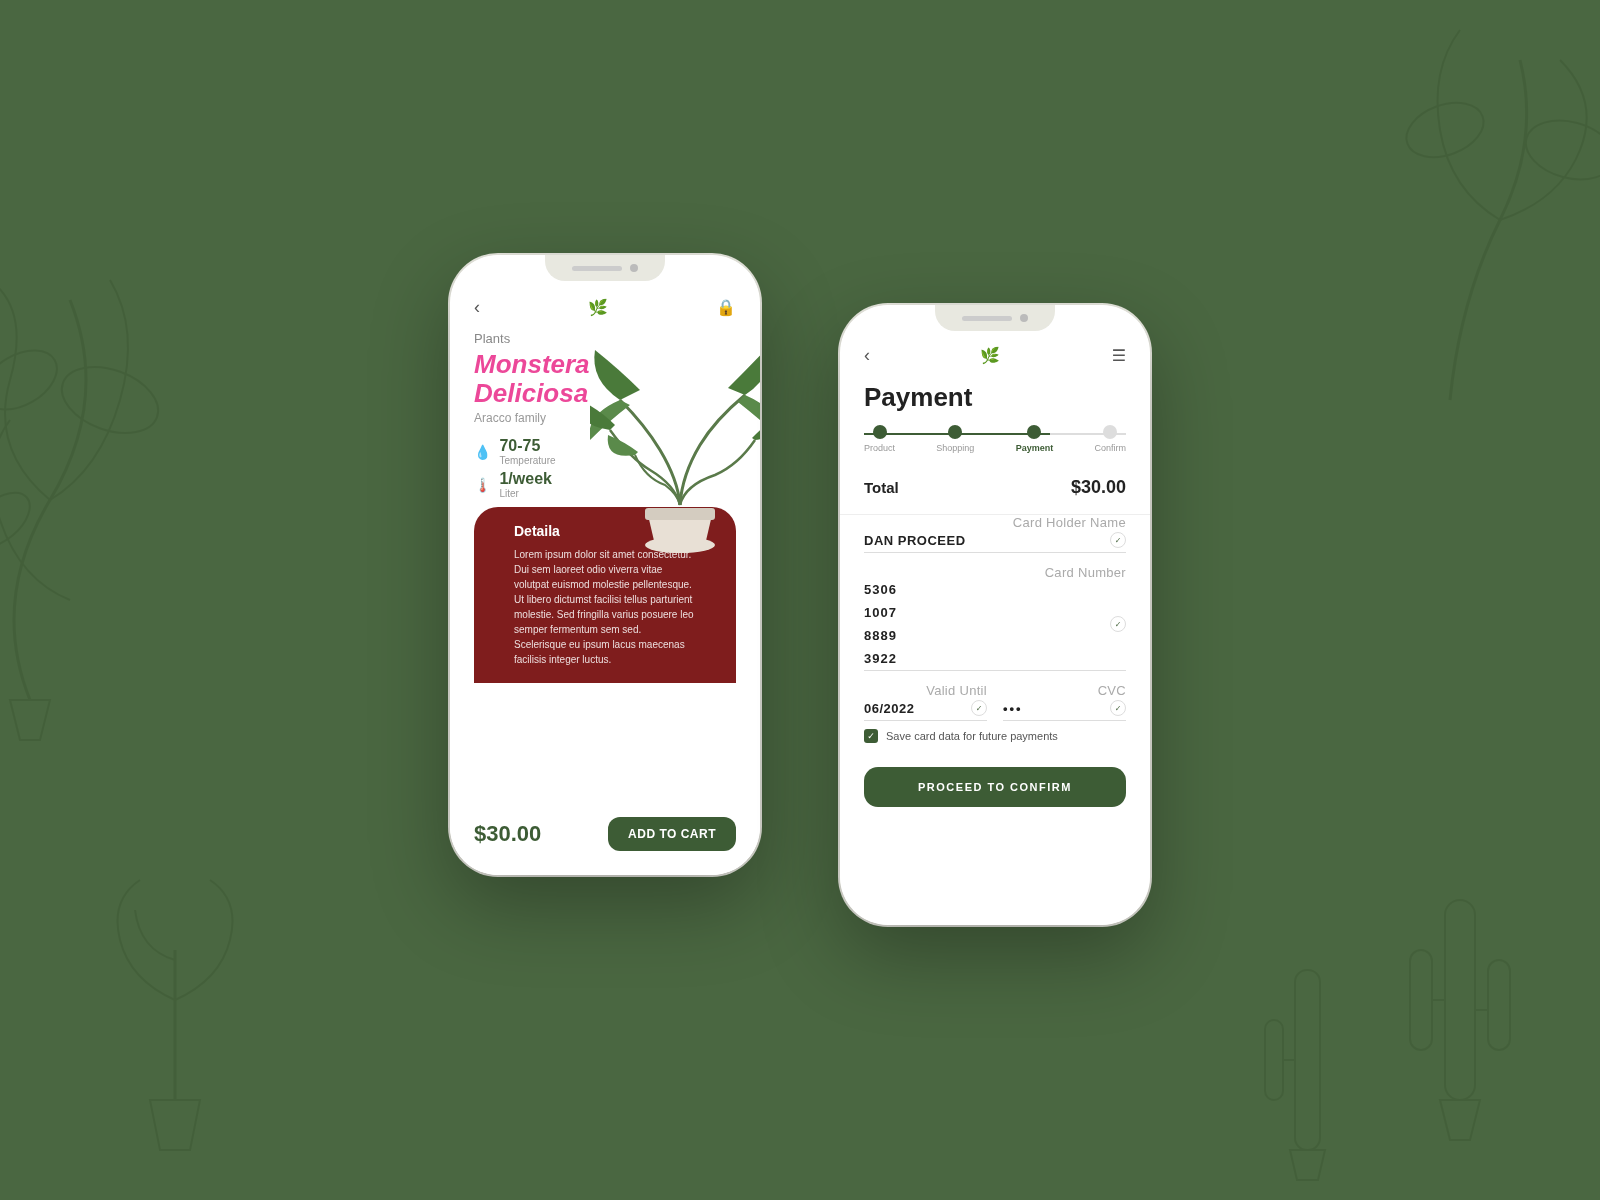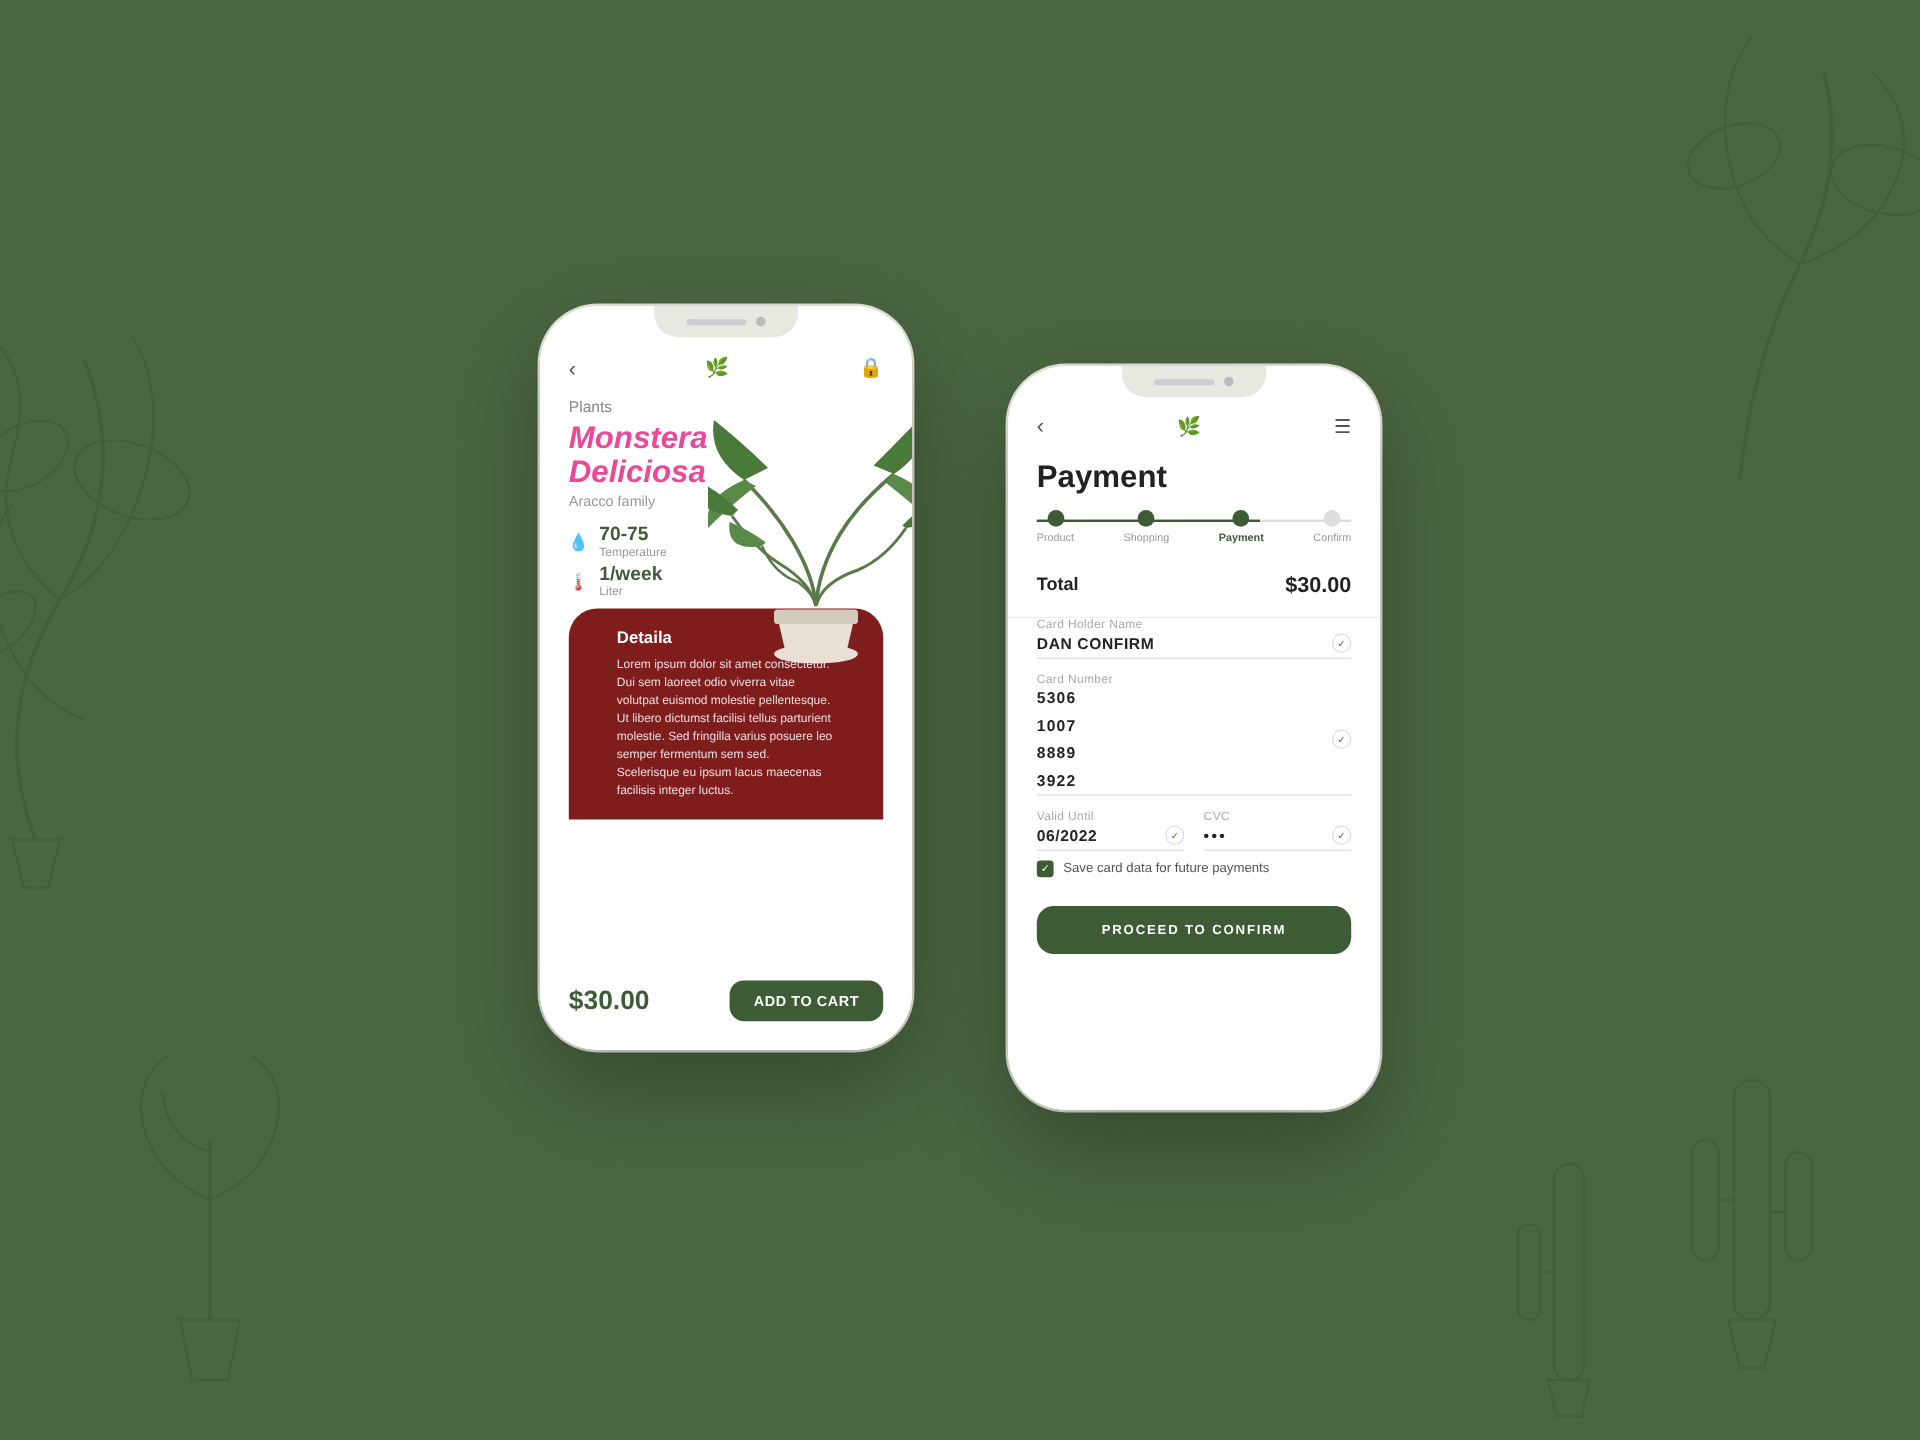--- a/index.html
+++ b/index.html
@@ -367,23 +367,24 @@
       gap: 12px;
     }
 
     .p2-field {
       display: flex;
       flex-direction: column;
       gap: 2px;
     }
 
     .p2-field-label {
-      font-size: 10px;
+      font-size: 13px;
       color: #aaa;
       letter-spacing: 0.3px;
+      text-align: right;
     }
 
     .p2-field-row {
       display: flex;
       align-items: center;
       justify-content: space-between;
       border-bottom: 1px solid #ddd;
       padding-bottom: 4px;
     }
 
@@ -683,21 +684,21 @@
         <span class="p2-total-label">Total</span>
         <span class="p2-total-value">$30.00</span>
       </div>
 
 
       <div class="p2-form">
 
         <div class="p2-field">
           <div class="p2-field-label">Card Holder Name</div>
           <div class="p2-field-row">
-            <span class="p2-field-value">DAN CONFIRM</span>
+            <span class="p2-field-value">DAN PROCEED</span>
             <div class="p2-field-check">✓</div>
           </div>
         </div>
 
         <div class="p2-field">
           <div class="p2-field-label">Card Number</div>
           <div class="p2-field-row">
             <div class="p2-card-number-row">
               <span class="p2-card-num-part">5306</span>
               <span class="p2-card-num-part">1007</span>

